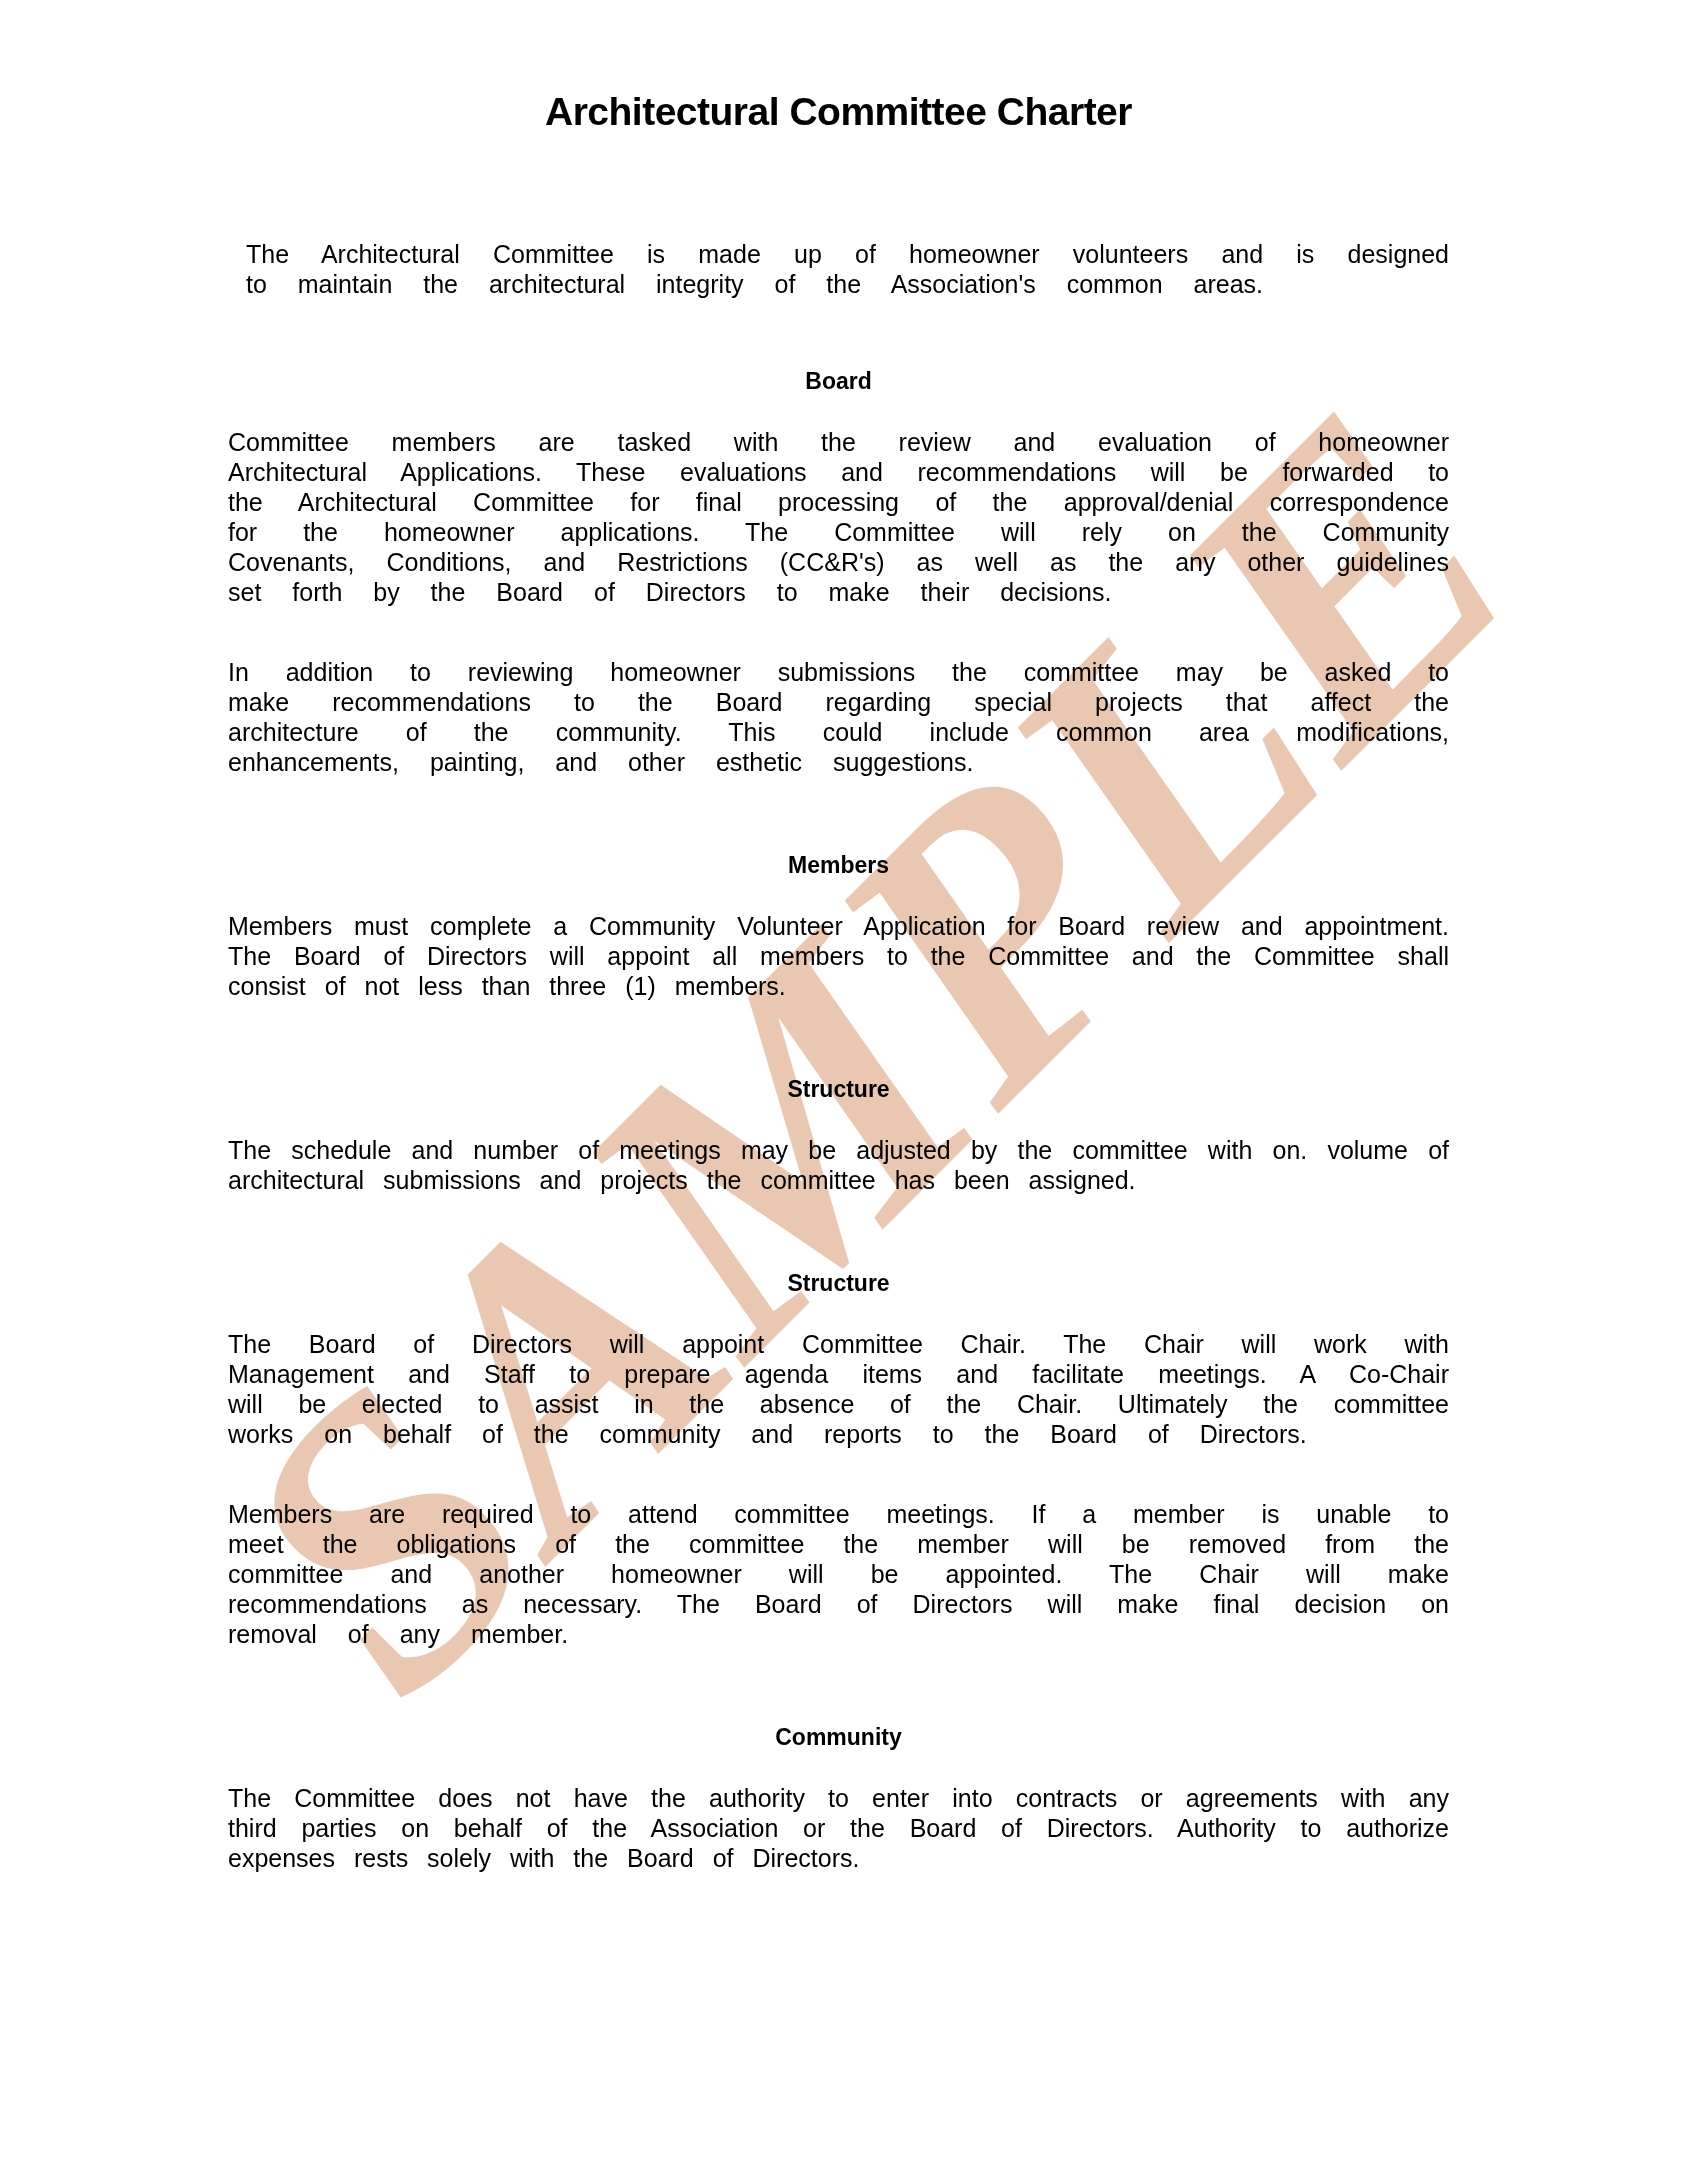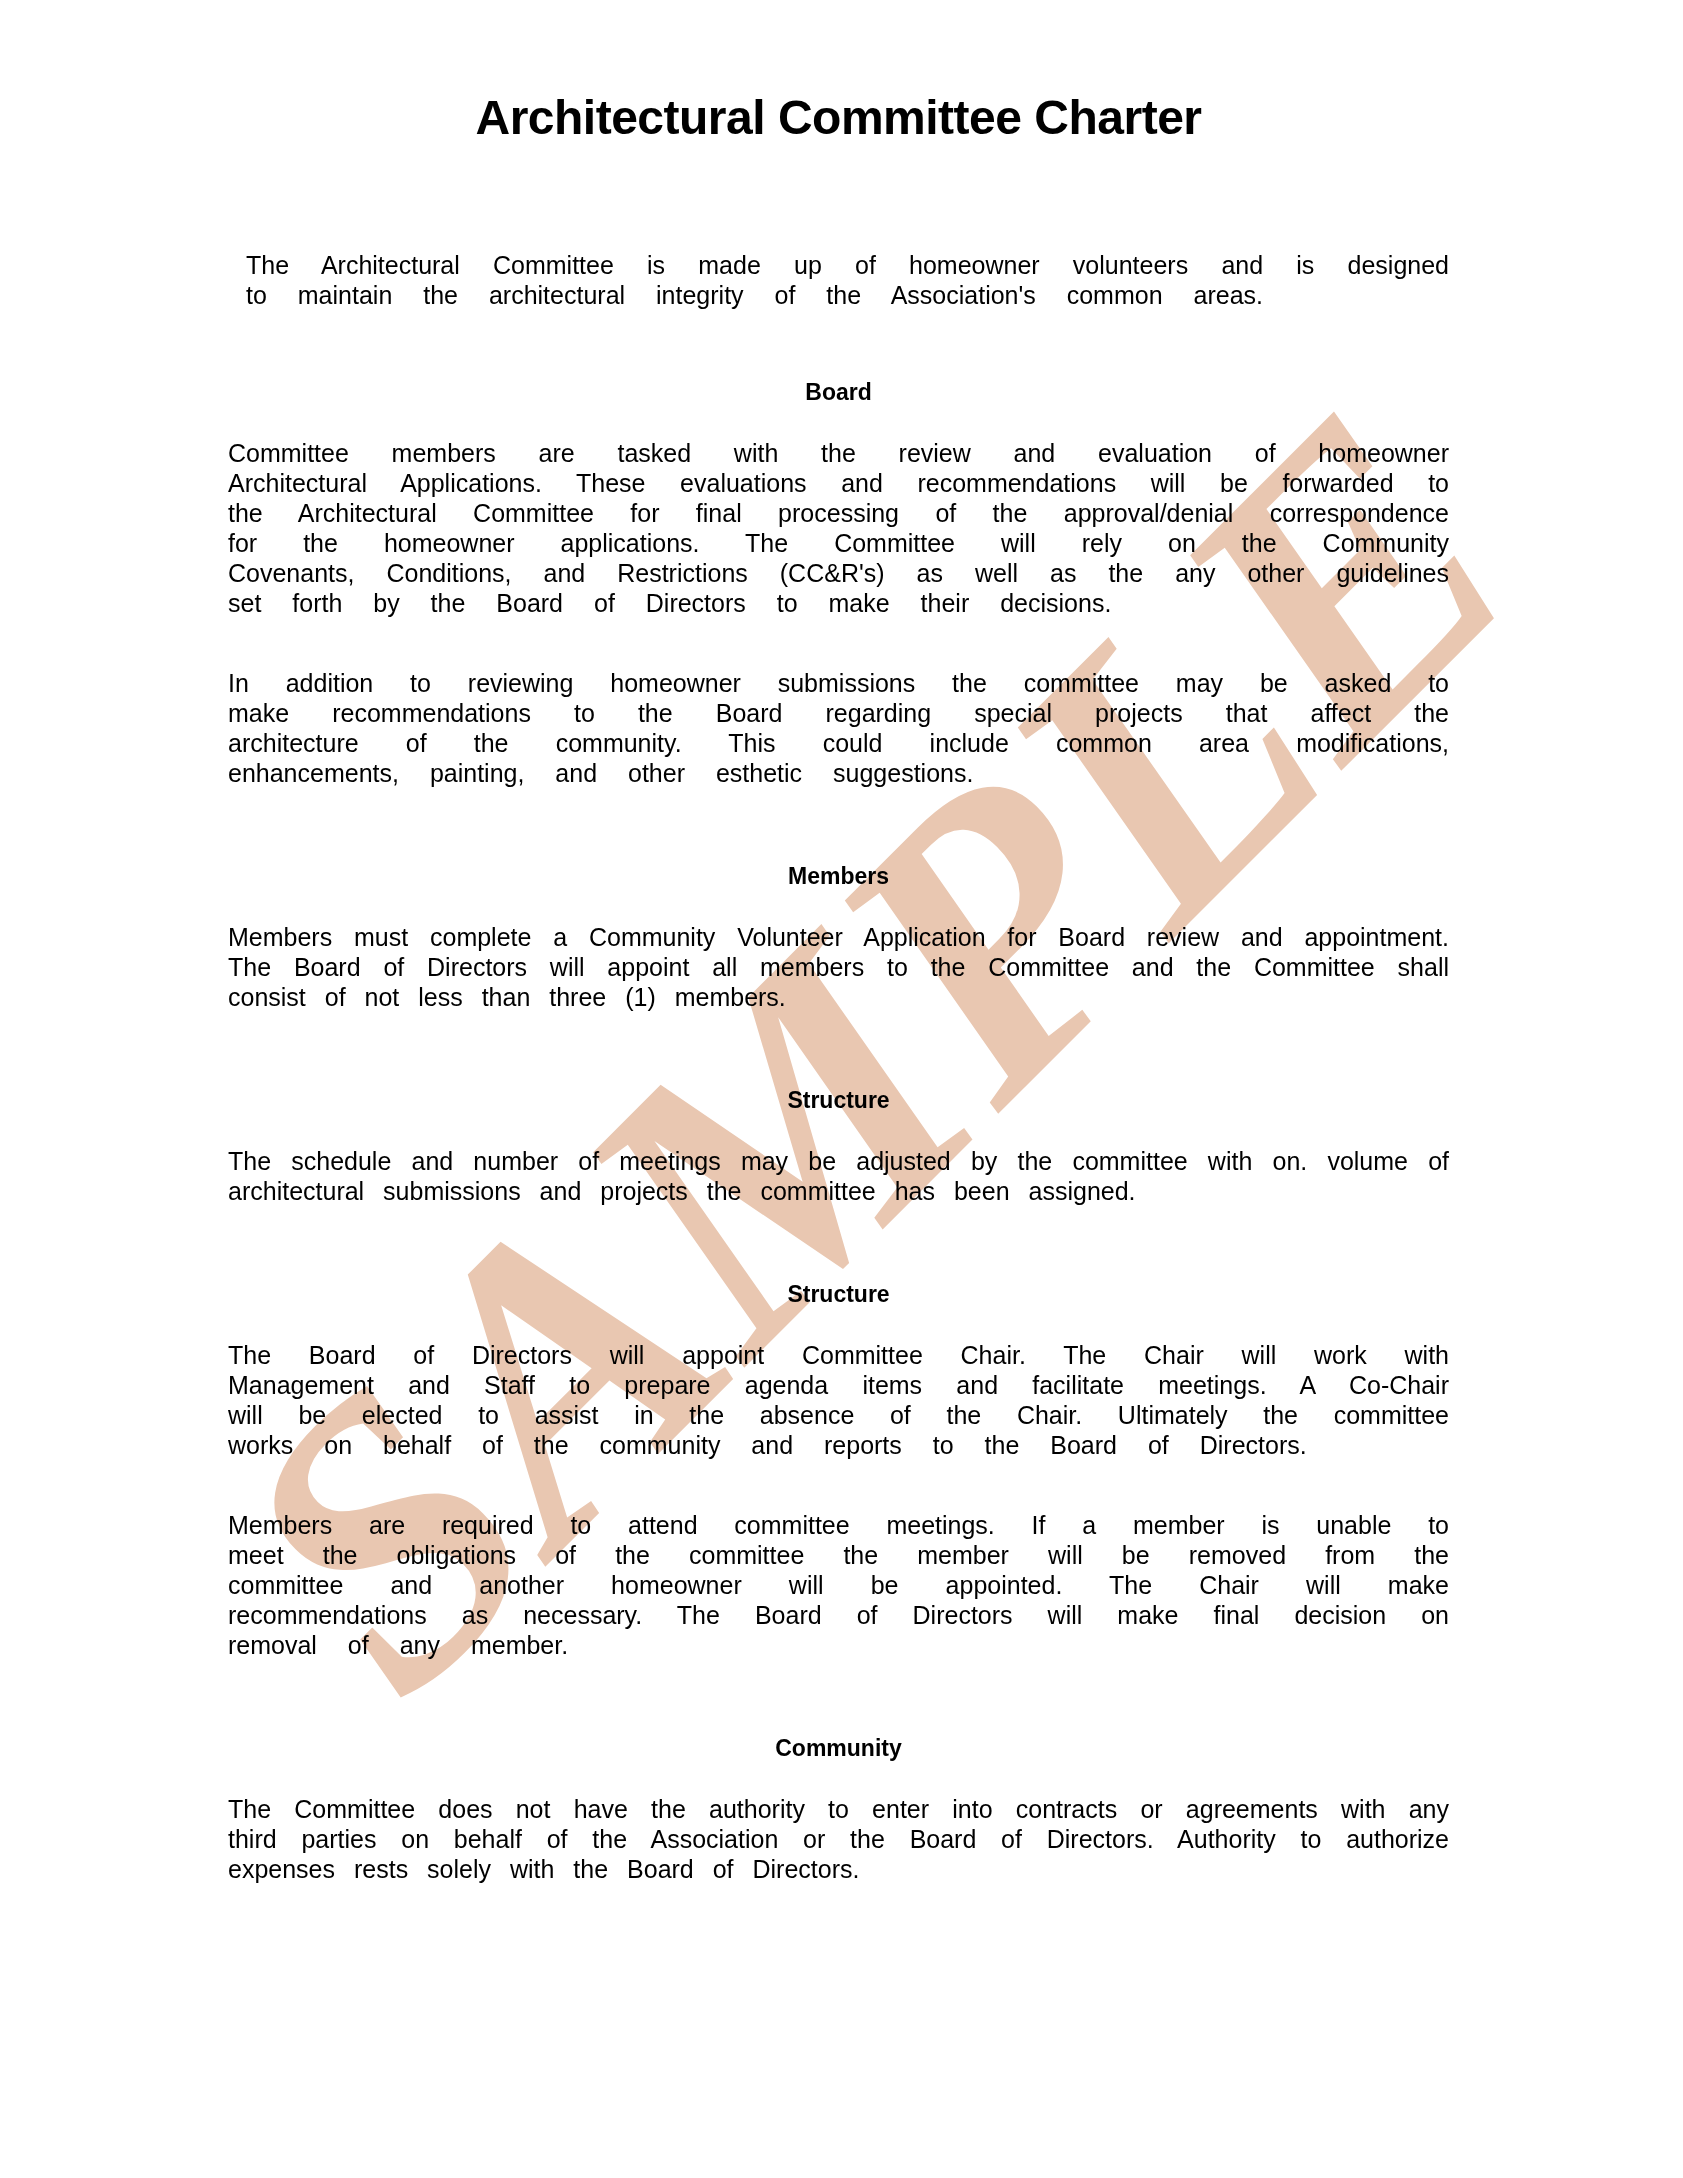--- a/index.html
+++ b/index.html
@@ -31,21 +31,21 @@
     z-index: 0;
     user-select: none;
   }
   .page {
     position: relative;
     z-index: 1;
     padding: 89px 234px 0 228px;
   }
   h1.doc-title {
     margin: 0 0 103px 0;
-    font-size: 48px;
+    font-size: 39px;
     line-height: 1.2;
     font-weight: 700;
     text-align: center;
     letter-spacing: -0.5px;
   }
   h2.section-heading {
     margin: 75px 0 32px 0;
     font-size: 23px;
     line-height: 27px;
     font-weight: 700;

